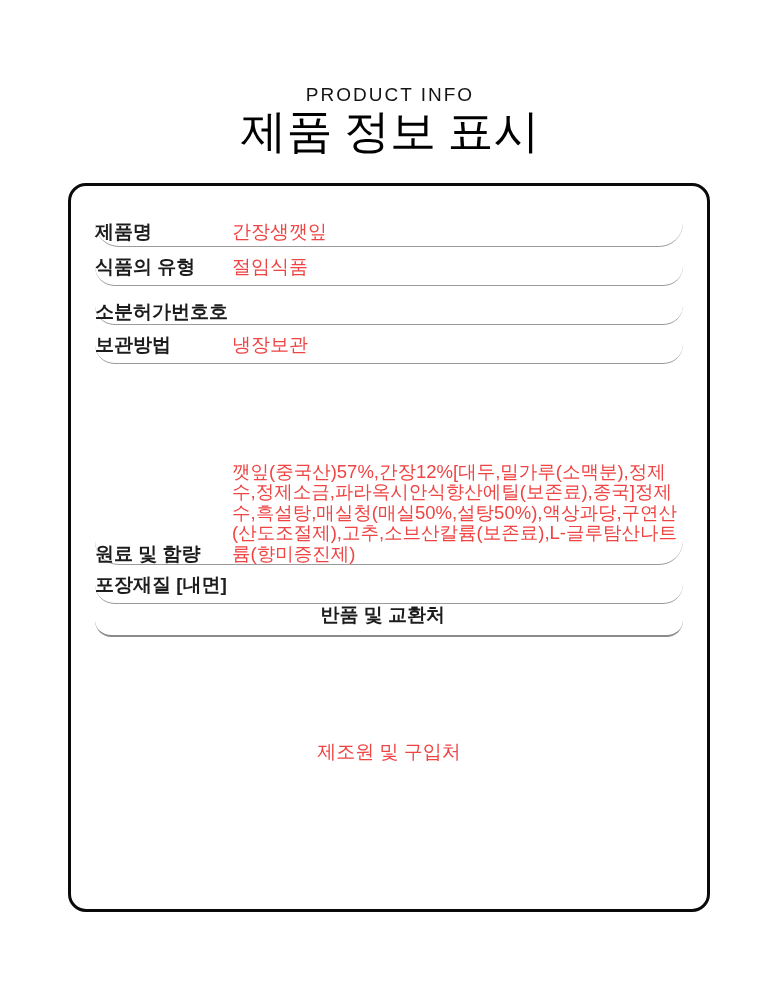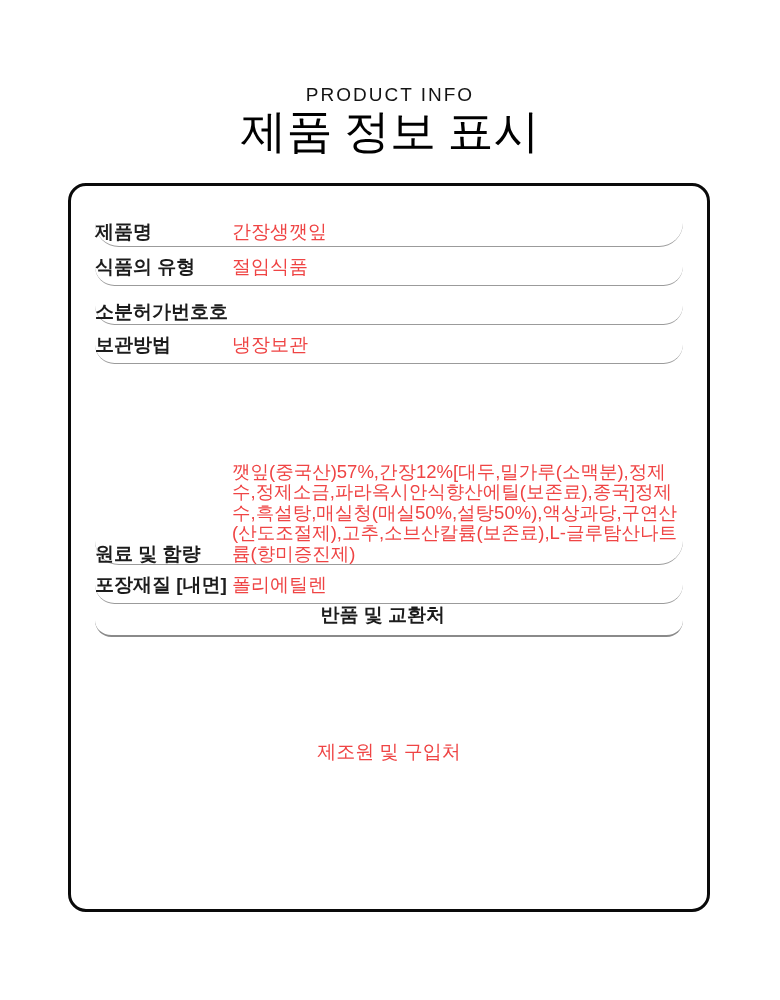--- a/index.html
+++ b/index.html
@@ -97,21 +97,20 @@
       <div class="row-value">냉장보관</div>
     </div>
 
     <div class="row row-tall">
       <div class="row-label">원료 및 함량</div>
       <div class="row-value">깻잎(중국산)57%,간장12%[대두,밀가루(소맥분),정제수,정제소금,파라옥시안식향산에틸(보존료),종국]정제수,흑설탕,매실청(매실50%,설탕50%),액상과당,구연산(산도조절제),고추,소브산칼륨(보존료),L-글루탐산나트륨(향미증진제)</div>
     </div>
 
     <div class="row">
       <div class="row-label">포장재질 [내면]</div>
-      <div class="row-value">폴리에틸렌</div>
     </div>
 
 
 
     <div class="row row-last">
       <div class="row-label">반품 및 교환처</div>
       <div class="row-value">제조원 및 구입처</div>
     </div>
 
 

